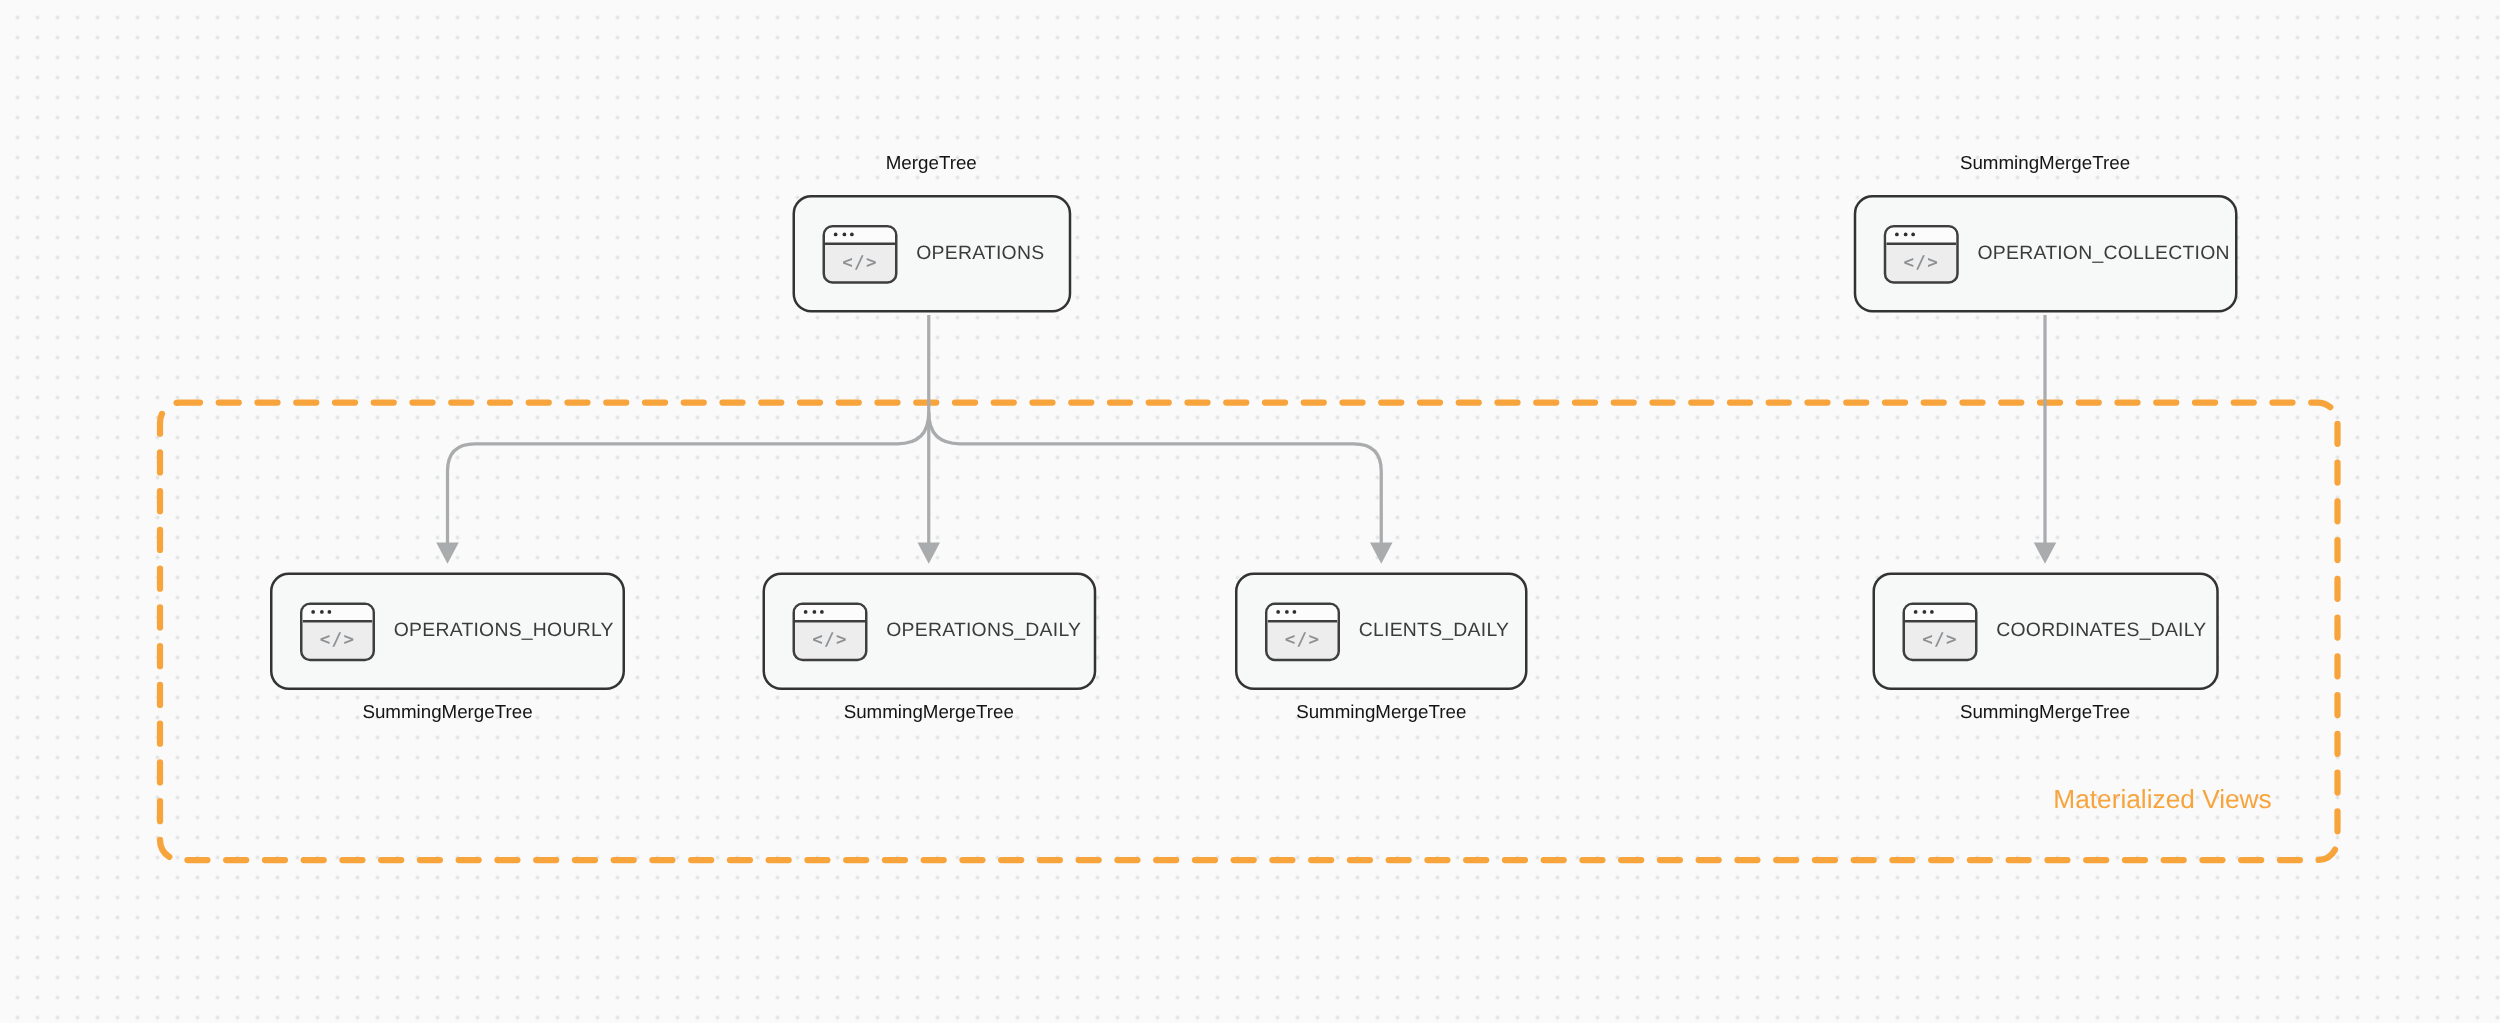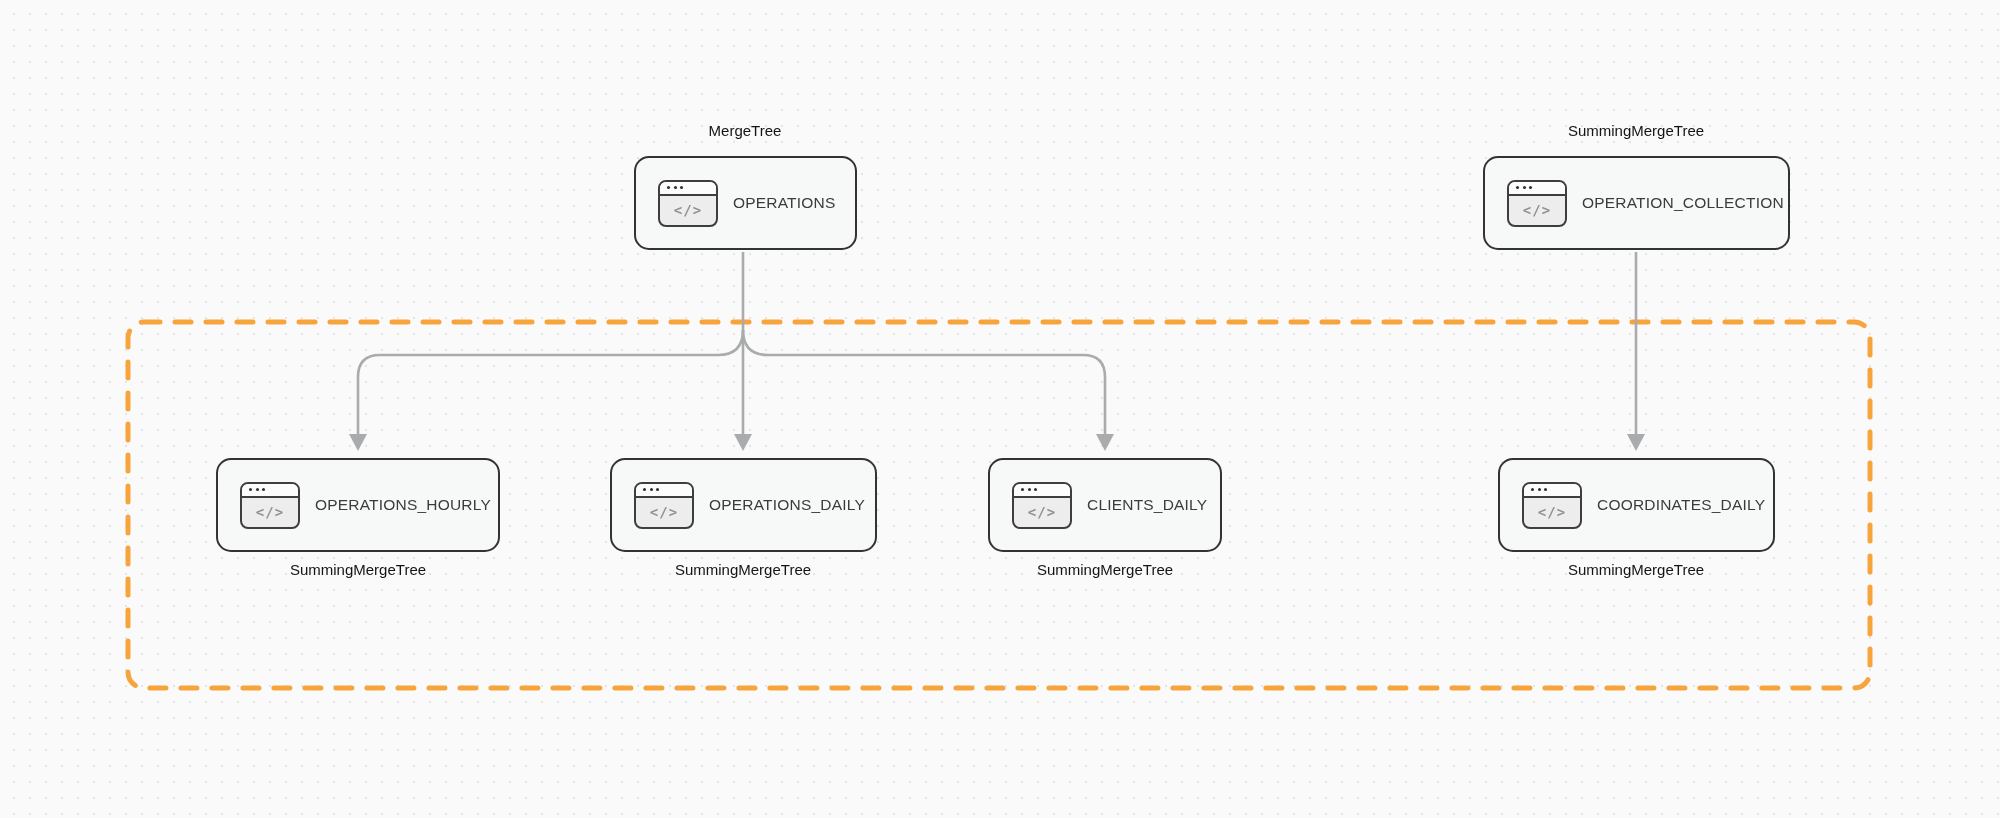--- a/index.html
+++ b/index.html
@@ -164,14 +164,15 @@
       <div class="win-bar">
           <span class="win-dot"></span>
           <span class="win-dot"></span>
           <span class="win-dot"></span>
         </div>
       <div class="win-body">&lt;/&gt;</div>
     </div>
     <div class="node-label">COORDINATES_DAILY</div>
   </div>
 
+  <div class="group-label" style="left:1580px; top:628px;">Materialized Views</div>
 
 </div>
 
 </body></html>

